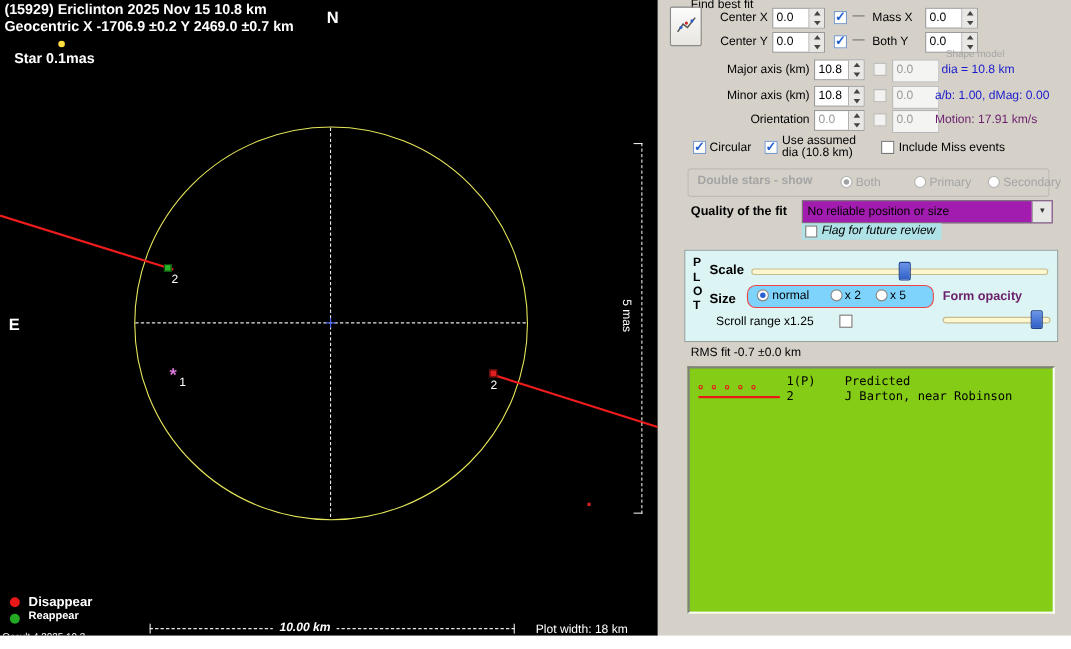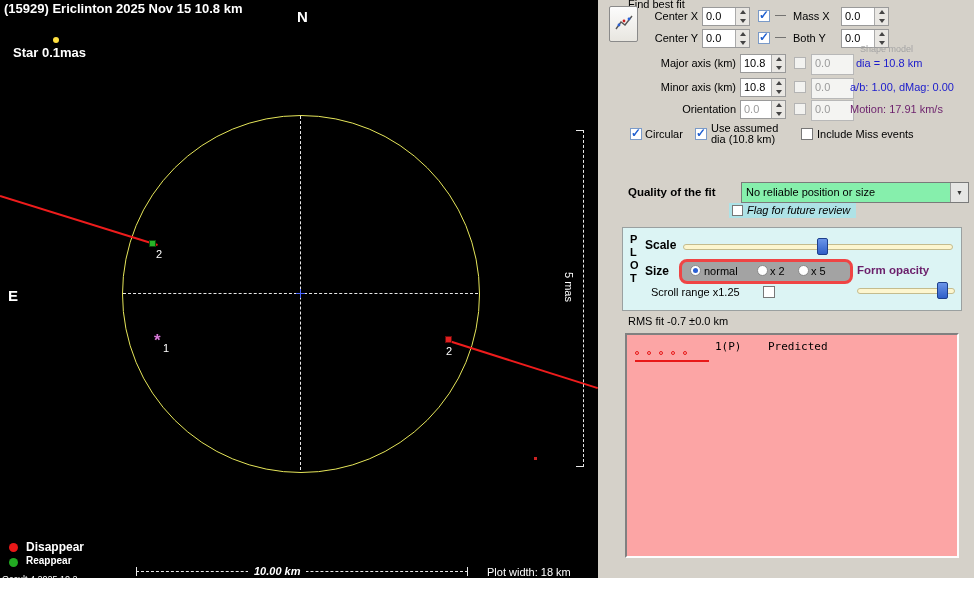--- a/index.html
+++ b/index.html
@@ -42,43 +42,44 @@
   .cb{position:absolute;width:12px;height:12px;background:#fff;border:1px solid #7a9ac8;box-sizing:border-box;}
   .cb.checked::after{content:"\2713";position:absolute;left:0px;top:-3px;color:#1f5fd0;font-size:12px;font-weight:bold;}
   .cb.dis{border-color:#b4b4b4;background:#f2f2f0;}
   .cb.plain{border-color:#777;}
   .dbox{position:absolute;width:35px;height:17px;background:#f4f4f2;border:1px solid #b8b8b8;color:#9a9a9a;font-size:11px;padding:2px 3px 0 3px;box-sizing:content-box;}
   .radio{position:absolute;width:11px;height:11px;border-radius:50%;border:1px solid #888;background:#fff;box-sizing:border-box;}
   .radio.sel::after{content:"";position:absolute;left:2px;top:2px;width:5px;height:5px;border-radius:50%;background:#2a5fd4;}
   .radio.dis{border-color:#b0b0b0;}
   .radio.dis.sel::after{background:#a0a0a0;}
   .groupbox{position:absolute;border:1px solid #c0bcb4;border-radius:3px;}
-  .combo{position:absolute;border:1px solid #7a7a7a;background:#86efac;display:flex;margin-left:12px;}
+  .combo{position:absolute;border:1px solid #7a7a7a;background:#a21caf;display:flex;}
   .combo .ctext{flex:1;padding:3px 4px 0 4px;font-size:11px;white-space:nowrap;overflow:hidden;}
   .combo .carrow{width:17px;background:#e6e6e4;border-left:1px solid #999;display:flex;align-items:center;justify-content:center;}
   .combo .carrow::after{content:"\25BC";font-size:7px;color:#333;}
   .flagrow{position:absolute;background:#aee2e6;display:flex;align-items:center;gap:4px;padding:1px 6px 2px 3px;}
   .flagrow .fcb{width:11px;height:11px;background:#fff;border:1px solid #777;box-sizing:border-box;}
   .flagrow .ftext{font-style:italic;font-size:11px;white-space:nowrap;}
   .plotbox{position:absolute;background:#dcf4f4;border:1px solid #9aa0a0;}
   .track{position:absolute;height:4px;background:#fdf6cf;border:1px solid #c4bc8e;border-radius:3px;}
   .thumb{position:absolute;width:9px;height:15px;background:linear-gradient(#6b95e8,#2f5fc8);border:1px solid #1d3f8c;border-radius:2px;}
-  .sizebox{position:absolute;background:#a3a3a3;border:3px solid #ef4444;border-radius:8px;}
-  .listbox{position:absolute;background:#fca5a5;border:2px solid;border-color:#808080 #fdfdfd #fdfdfd #808080;}
+  .sizebox{position:absolute;background:#7dd3fc;border:1px solid #ef4444;border-radius:8px;}
+  .listbox{position:absolute;background:#84cc16;border:2px solid;border-color:#808080 #fdfdfd #fdfdfd #808080;}
   .mono{position:absolute;font-family:"DejaVu Sans Mono",monospace;font-size:11px;white-space:pre;}
   .dot{display:inline-block;width:4px;height:4px;border:1px solid #e81818;border-radius:50%;margin-right:8px;box-sizing:border-box;}
   .lsample{position:absolute;height:2px;background:#e81818;}
 </style>
 </head>
 <body>
 
 <div class="app">
 
   <div class="canvas">
     <div class="ct" style="left:4px;top:1px">(15929) Ericlinton  2025 Nov 15  10.8 km</div>
+    <div class="ct" style="left:4px;top:16px">Geocentric X  -1706.9 ±0.2  Y 2469.0 ±0.7 km</div>
     <div class="ct" style="left:297px;top:8px;font-size:15px">N</div>
 
     <div class="b" style="left:53px;top:37px;width:6px;height:6px;border-radius:50%;background:#ffe040"></div>
     <div class="ct" style="left:13px;top:45px">Star 0.1mas</div>
 
     <div class="ct" style="left:8px;top:287px;font-size:15px">E</div>
 
     <div class="ast-circle" style="left:122px;top:115px;width:356px;height:356px"></div>
 
     <div class="dashv" style="left:300px;top:116px;height:354px"></div>
@@ -209,20 +210,29 @@
     <div class="lab maroon" style="left:252px;top:103px">Motion: 17.91 km/s</div>
 
     <span class="cb checked" style="left:32px;top:128px"></span>
     <div class="lab" style="left:47px;top:128px">Circular</div>
     <span class="cb checked" style="left:97px;top:128px"></span>
     <div class="lab" style="left:113px;top:122px">Use assumed</div>
     <div class="lab" style="left:113px;top:133px">dia (10.8 km)</div>
     <span class="cb plain" style="left:203px;top:128px"></span>
     <div class="lab" style="left:219px;top:128px">Include Miss events</div>
 
+    <div class="groupbox" style="left:27px;top:153px;width:327px;height:24px">
+      <div class="lab gray bold" style="left:8px;top:4px">Double stars - show</div>
+      <span class="radio dis sel" style="left:138px;top:6px"></span>
+      <div class="lab gray" style="left:152px;top:6px">Both</div>
+      <span class="radio dis" style="left:205px;top:6px"></span>
+      <div class="lab gray" style="left:219px;top:6px">Primary</div>
+      <span class="radio dis" style="left:272px;top:6px"></span>
+      <div class="lab gray" style="left:286px;top:6px">Secondary</div>
+    </div>
 
     <div class="lab bold" style="left:30px;top:186px;font-size:11.5px">Quality of the fit</div>
     <div class="combo" style="left:131px;top:182px;width:226px;height:19px">
       <span class="ctext">No reliable position or size</span>
       <span class="carrow"></span>
     </div>
     <div class="flagrow" style="left:131px;top:203px">
       <span class="fcb"></span>
       <span class="ftext">Flag for future review</span>
     </div>
@@ -255,16 +265,17 @@
     </div>
 
     <div class="lab" style="left:30px;top:315px">RMS fit -0.7 ±0.0 km</div>
 
     <div class="listbox" style="left:27px;top:333px;width:330px;height:221px">
       <div class="b" style="left:8px;top:10px">
         <span class="dot"></span><span class="dot"></span><span class="dot"></span><span class="dot"></span><span class="dot"></span>
       </div>
       <div class="mono" style="left:88px;top:5px">1(P)    Predicted</div>
       <div class="lsample" style="left:8px;top:25px;width:74px"></div>
+      <div class="mono" style="left:88px;top:19px">2       J Barton, near Robinson</div>
     </div>
 
   </div>
 </div>
 
 </body></html>

